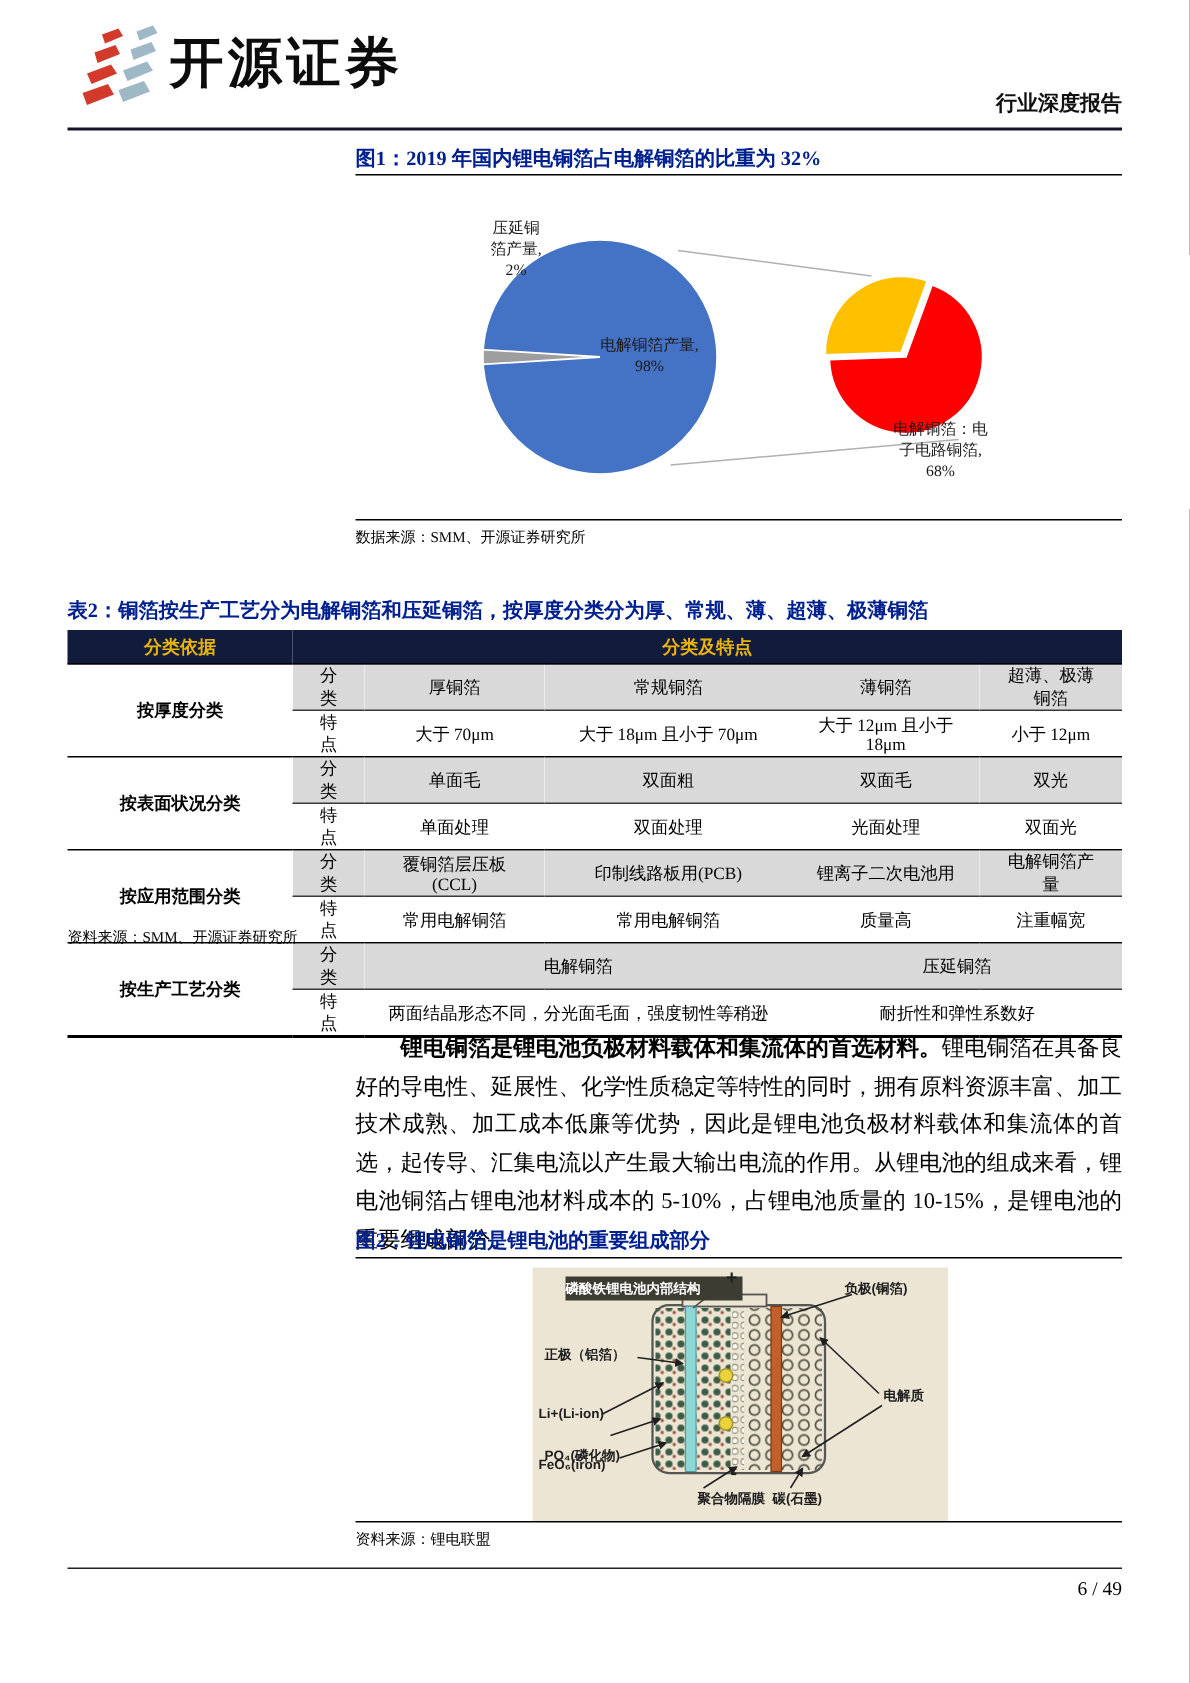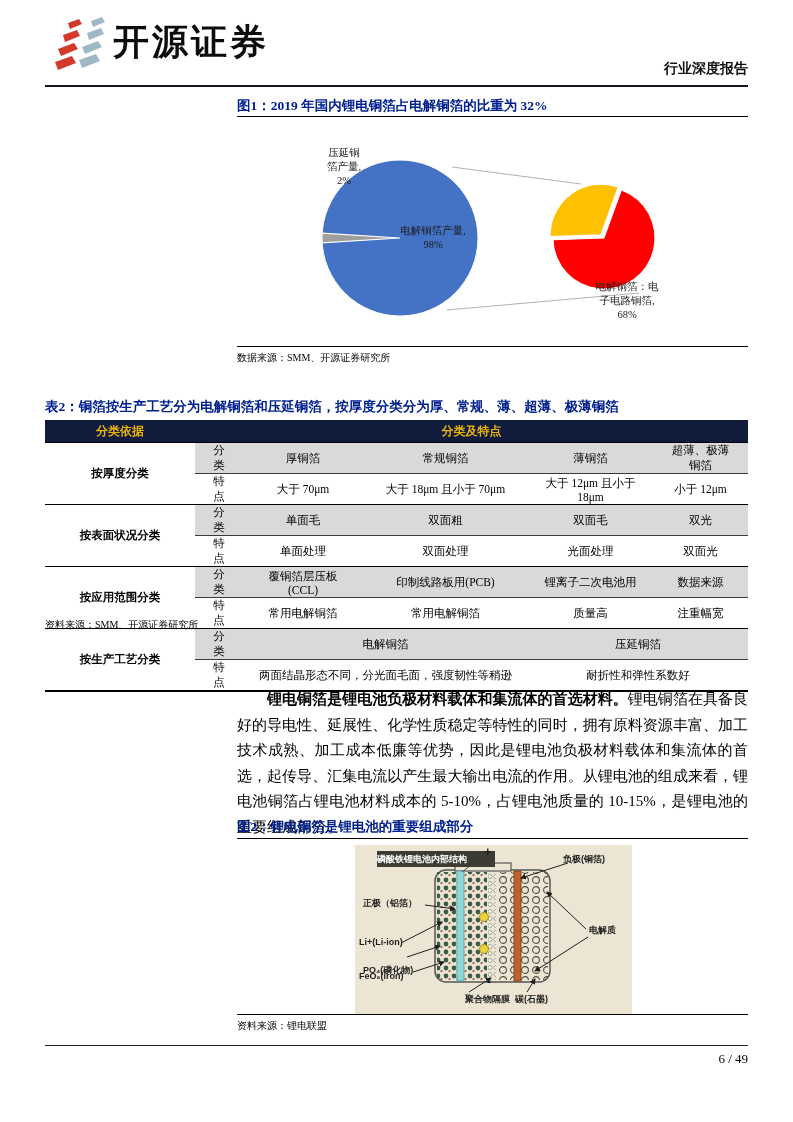--- a/index.html
+++ b/index.html
@@ -150,21 +150,21 @@
           <td>双面处理</td>
           <td>光面处理</td>
           <td>双面光</td>
         </tr>
         <tr class="g-first shaded">
           <td class="group-cell" rowspan="2">按应用范围分类</td>
           <td>分类</td>
           <td>覆铜箔层压板(CCL)</td>
           <td>印制线路板用(PCB)</td>
           <td>锂离子二次电池用</td>
-          <td>数据来源</td>
+          <td>电解铜箔产量</td>
         </tr>
         <tr class="g-second">
           <td>特点</td>
           <td>常用电解铜箔</td>
           <td>常用电解铜箔</td>
           <td>质量高</td>
           <td>注重幅宽</td>
         </tr>
         <tr class="g-first shaded">
           <td class="group-cell" rowspan="2">按生产工艺分类</td>

